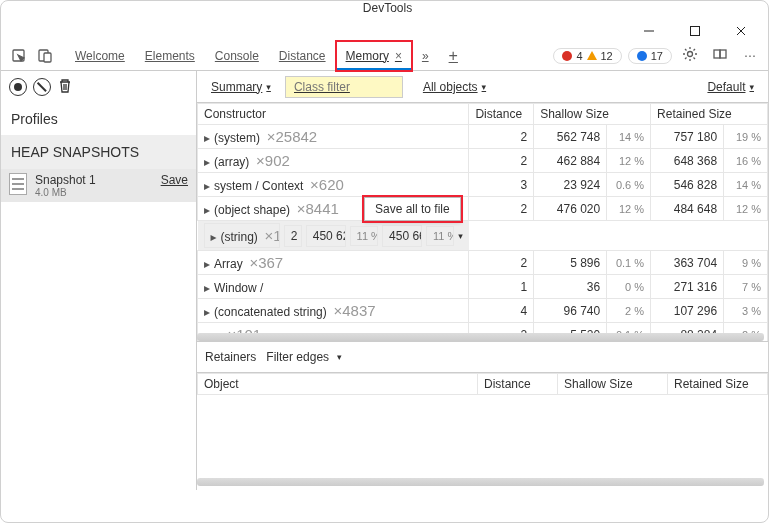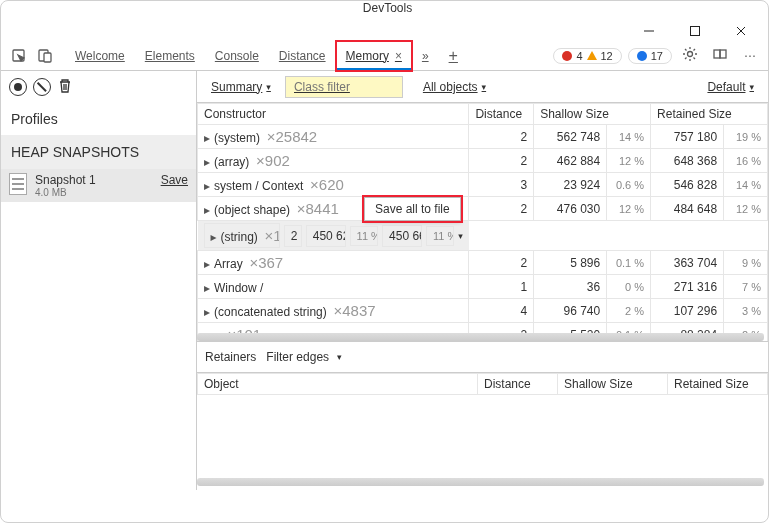--- a/index.html
+++ b/index.html
@@ -218,21 +218,21 @@
               <td><span class="exp">▸</span>system / Context &nbsp;<span class="cnt">×620</span></td>
               <td class="num">3</td>
               <td class="num">23 924</td>
               <td class="pct">0.6 %</td>
               <td class="num">546 828</td>
               <td class="pct">14 %</td>
             </tr>
             <tr>
               <td><span class="exp">▸</span>(object shape) &nbsp;<span class="cnt">×8441</span></td>
               <td class="num">2</td>
-              <td class="num">476 030</td>
+              <td class="num">476 020</td>
               <td class="pct">12 %</td>
               <td class="num">484 648</td>
               <td class="pct">12 %</td>
             </tr>
             <tr class="sel">
               <td><span class="exp">▸</span>(string) &nbsp;<span class="cnt">×14919</span></td>
               <td class="num">2</td>
               <td class="num">450 628</td>
               <td class="pct">11 %</td>
               <td class="num">450 668</td>

